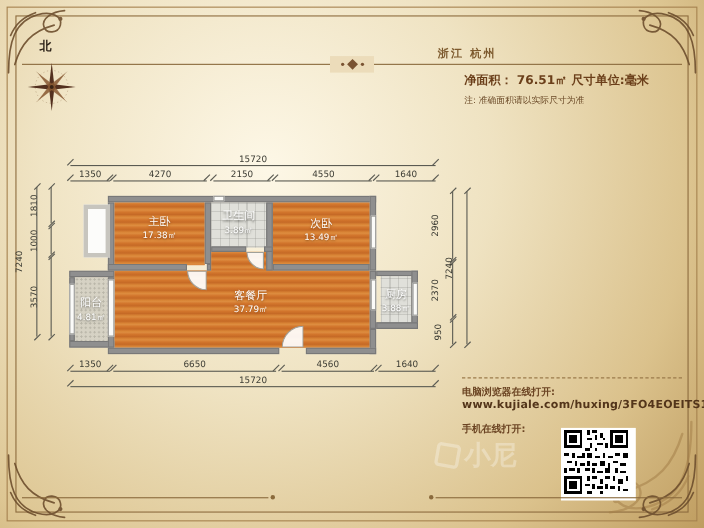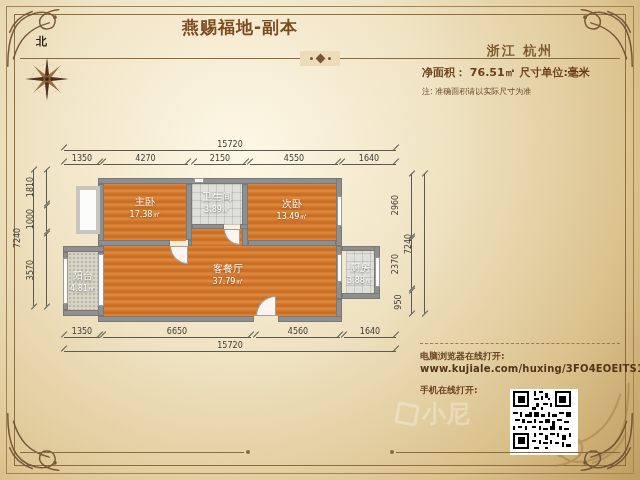--- a/index.html
+++ b/index.html
@@ -13,21 +13,21 @@
   .frame-outer{position:absolute;inset:6px;border:1px solid #a5824f;pointer-events:none;}
   .frame-inner{position:absolute;inset:14px;border:1px solid #8d6c3e;pointer-events:none;}
   .corner{position:absolute;width:66px;height:66px;pointer-events:none;opacity:.9;}
   .c-tl{top:4px;left:4px;}
   .c-tr{top:4px;right:4px;transform:scaleX(-1);}
   .c-bl{bottom:4px;left:4px;transform:scaleY(-1);}
   .c-br{bottom:4px;right:4px;transform:scale(-1,-1);}
   .c-br-big{width:96px;height:96px;bottom:6px;right:6px;transform:scale(-1,-1);opacity:.55;}
   
   .title{left:60px;top:16px;width:360px;text-align:center;font-size:17px;font-weight:bold;color:#7d4a1e;letter-spacing:1px;}
-  .location{left:420px;top:42px;width:200px;text-align:center;font-size:13px;font-weight:bold;color:#7d5a2e;letter-spacing:2px;}
+  .location{left:398px;top:42px;width:200px;font-size:10px;font-weight:bold;color:#7d5a2e;letter-spacing:2px;}
   .h-divider{left:20px;top:58px;width:600px;border-top:1px solid #8a6a3c;}
   .divider-orn{left:300px;top:51px;width:40px;height:15px;display:flex;align-items:center;justify-content:center;gap:4px;background:#ecdcba;}
   .divider-orn .dia{width:7px;height:7px;background:#7a5332;transform:rotate(45deg);}
   .divider-orn .dot{width:3px;height:3px;border-radius:50%;background:#7a5332;}
   .area-line{left:422px;top:65px;font-size:11px;font-weight:bold;color:#6b3f1a;}
   .note-line{left:422px;top:86px;font-size:8px;color:#6b4a28;}
   .north-label{left:36px;top:34px;font-size:11px;font-weight:bold;color:#2c2218;}
   
   .wall{position:absolute;background:#8f8f8f;box-shadow:inset 0 0 0 1px #787878;}
   .wood{position:absolute;background-color:#d2752c;
@@ -110,21 +110,20 @@
     </svg>
   <svg class="corner c-br" viewBox="0 0 70 70">
       <g fill="none" stroke="#6e4f2e" stroke-width="1.6" stroke-linecap="round">
         <path d="M4 66 C4 36 10 16 32 10 C46 6 56 12 54 20 C52 28 40 29 38 21 C36 14 45 7 58 6"></path>
         <path d="M10 58 C16 38 26 26 48 20"></path>
         <path d="M6 30 C10 20 18 12 30 8"></path>
         <circle cx="54" cy="14" r="2" fill="#6e4f2e" stroke="none"></circle>
       </g>
     </svg>
 
-  <div class="abs title">燕赐福地-副本</div>
   <div class="abs location">浙江 杭州</div>
   <div class="abs h-divider"></div>
   <div class="abs divider-orn">
       <i class="dot"></i>
       <i class="dia"></i>
       <i class="dot"></i>
     </div>
   <div class="abs area-line">净面积： 76.51㎡   尺寸单位:毫米</div>
   <div class="abs note-line">注: 准确面积请以实际尺寸为准</div>
 

